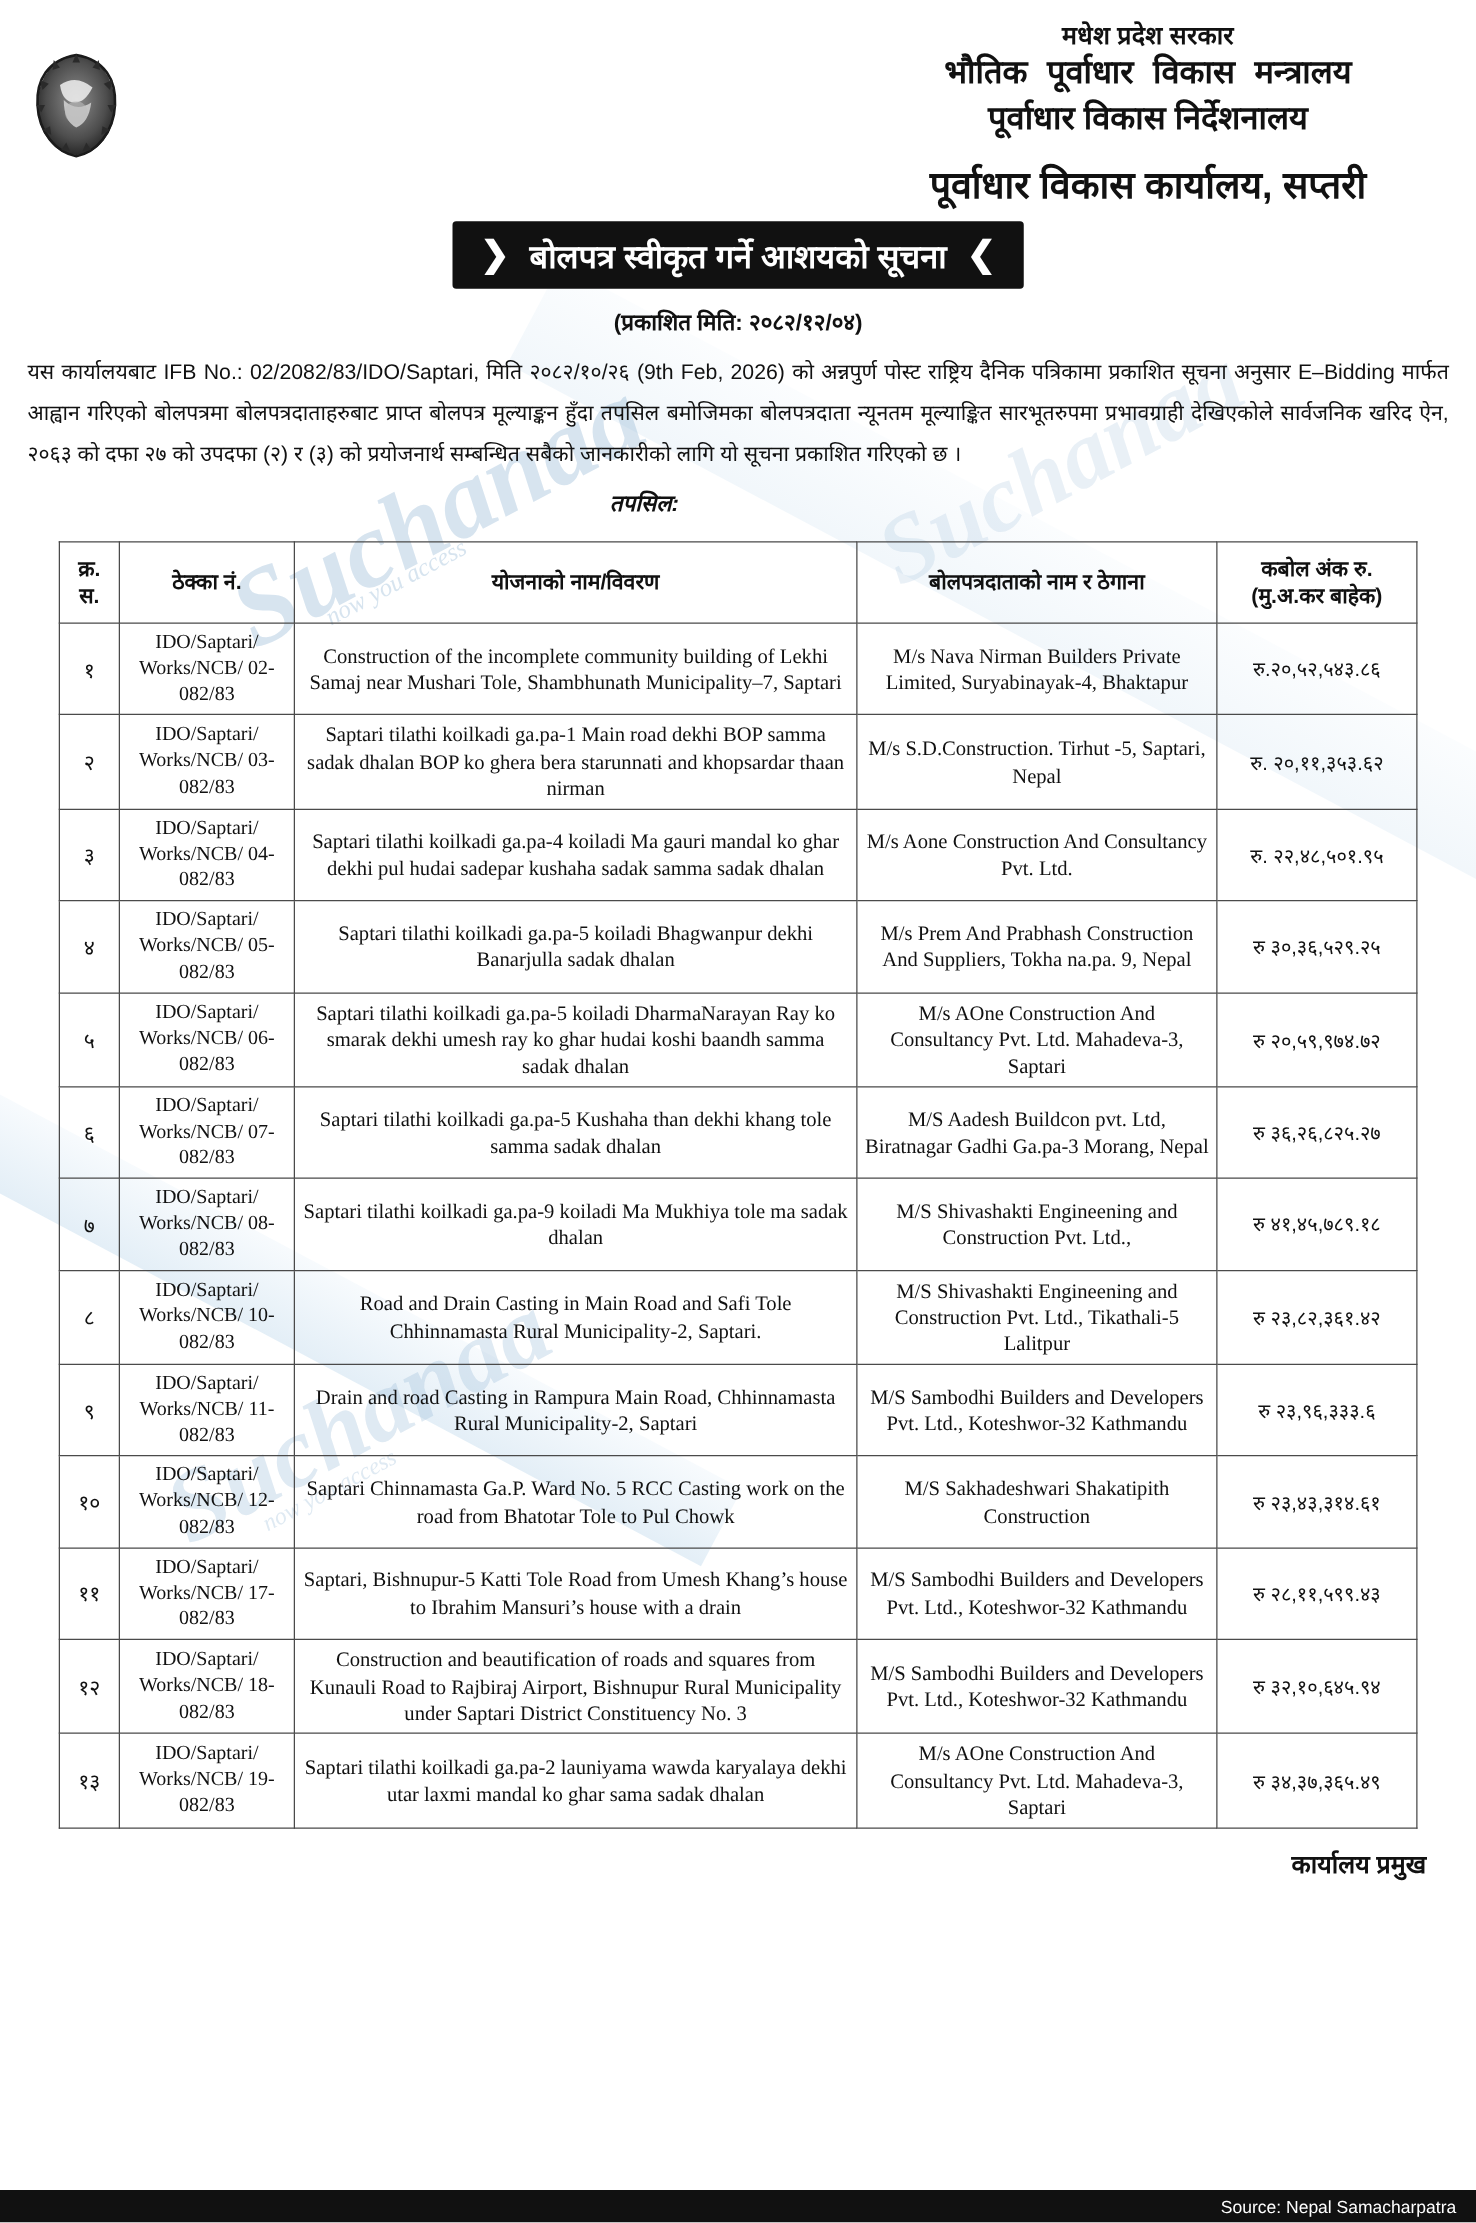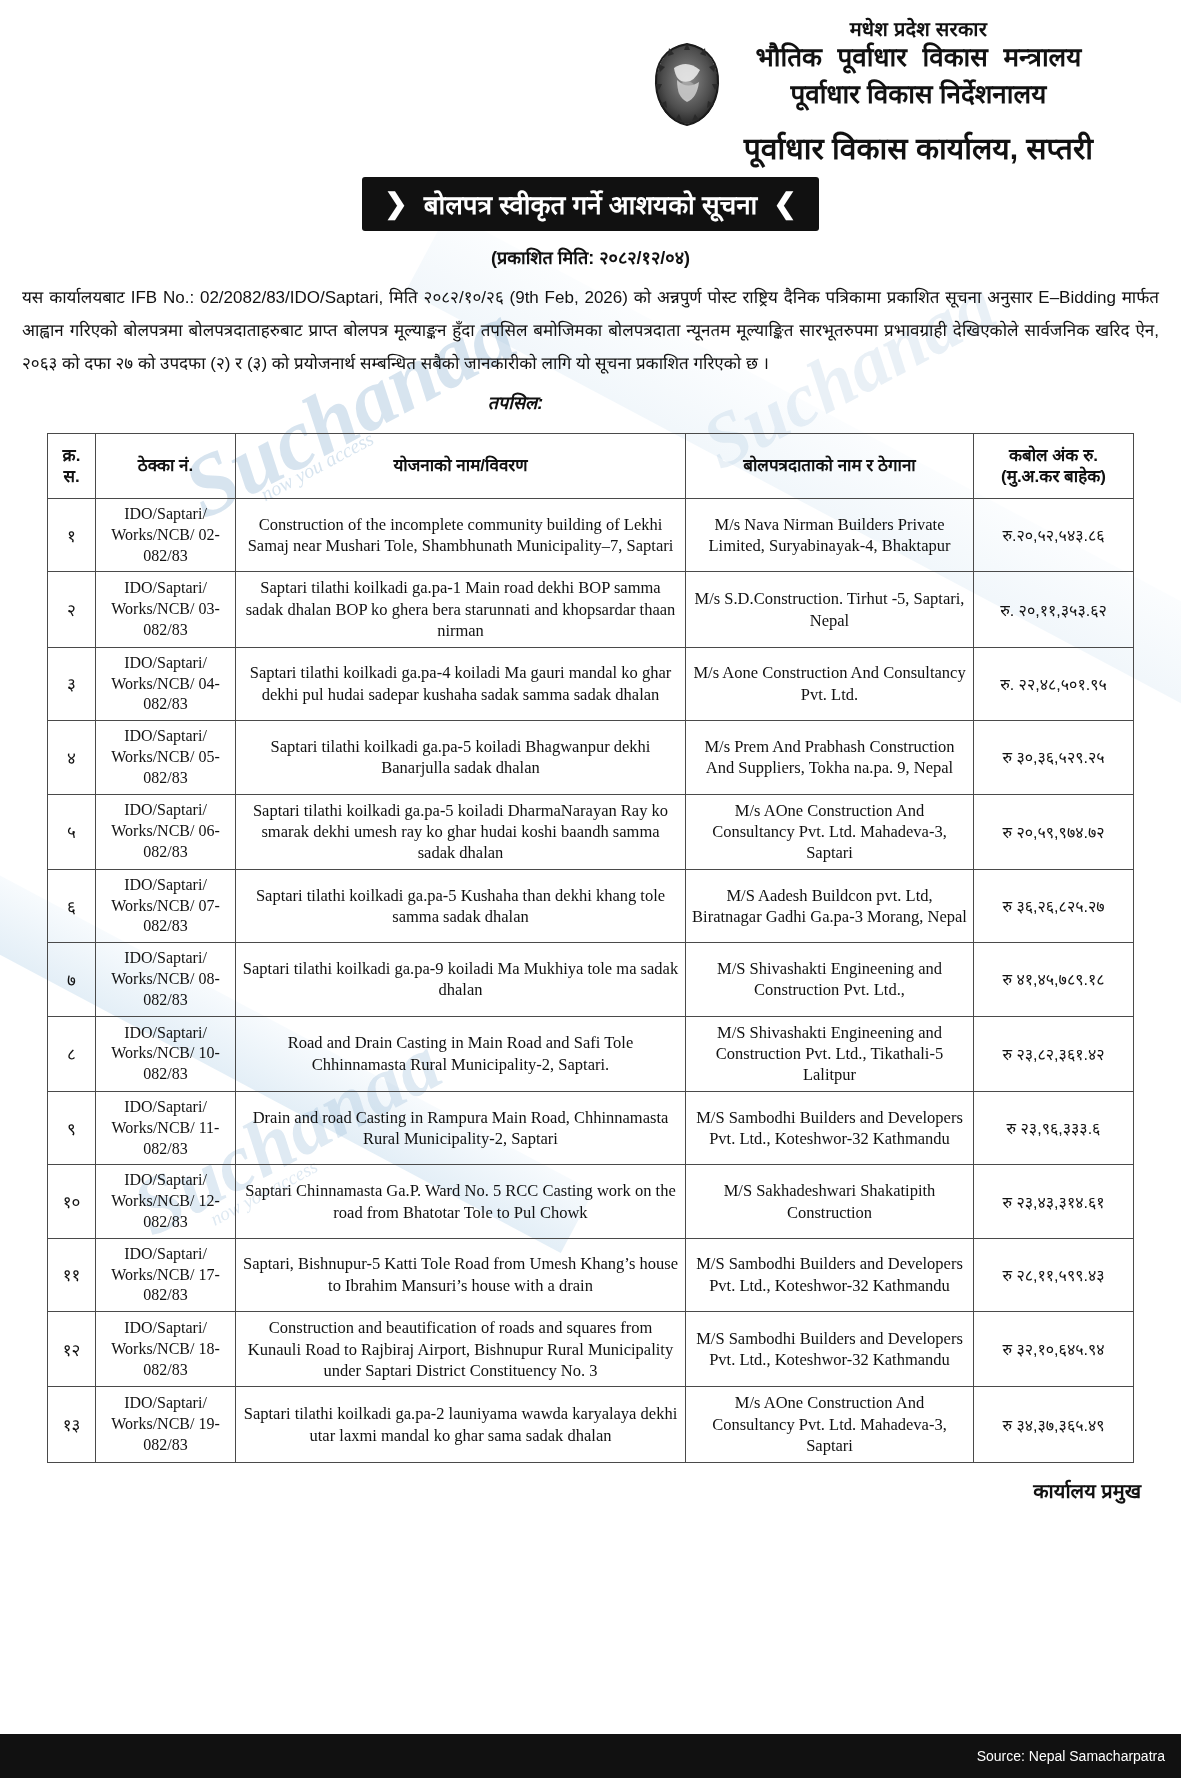--- a/index.html
+++ b/index.html
@@ -35,21 +35,21 @@
     font-family:"Liberation Serif", serif;
     font-style:italic;
     white-space:nowrap;
   }
   .content{position:relative;z-index:2;}
 
   
   .masthead{
     display:flex;
     align-items:flex-start;
-    justify-content:flex-end;
+    justify-content:space-between;
     gap:14px;
     padding-top:6px;
   }
   .emblem{
     width:86px;height:92px;
     flex:0 0 auto;
     margin-top:22px;
   }
   .org-lines{
     text-align:center;
@@ -153,21 +153,21 @@
     text-align:right;
     font-family:"Liberation Sans", sans-serif;
     font-weight:bold;
     font-size:20px;
     margin:14px 22px 0 0;
   }
 
   .src-bar{
     position:absolute;
     left:0;right:0;bottom:0;
-    height:44px;
+    height:26px;
     background:#111;
     color:#fff;
     display:flex;
     align-items:center;
     justify-content:flex-end;
     padding-right:16px;
     font-family:"Liberation Sans", sans-serif;
     font-size:14px;
     z-index:5;
   }

